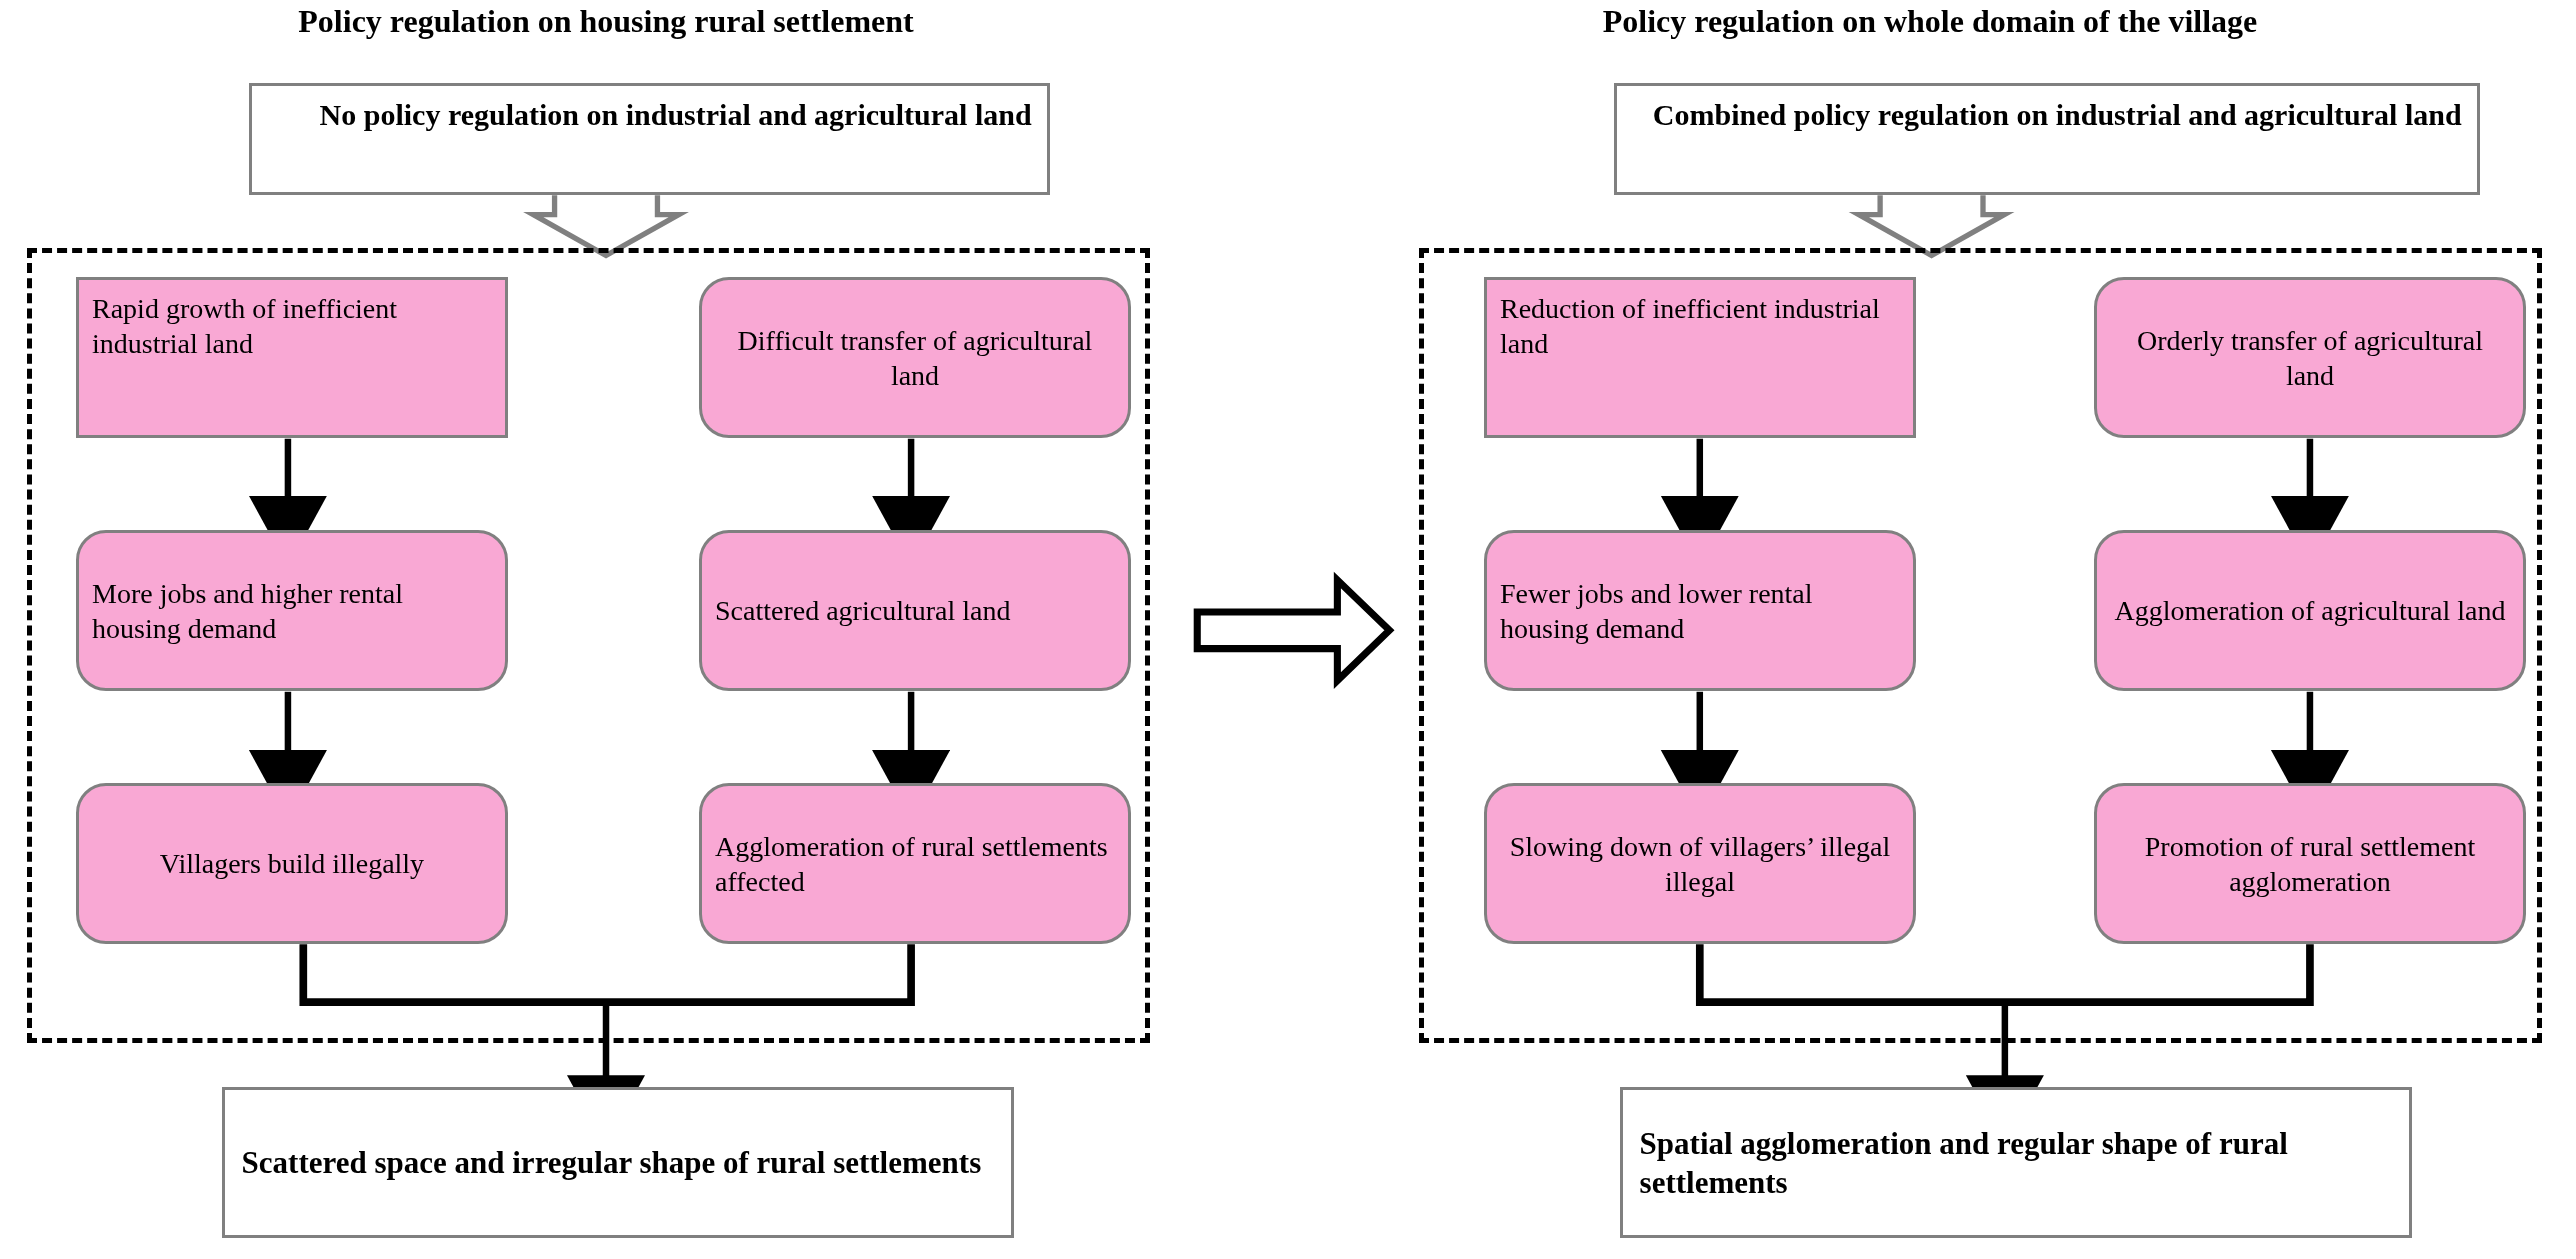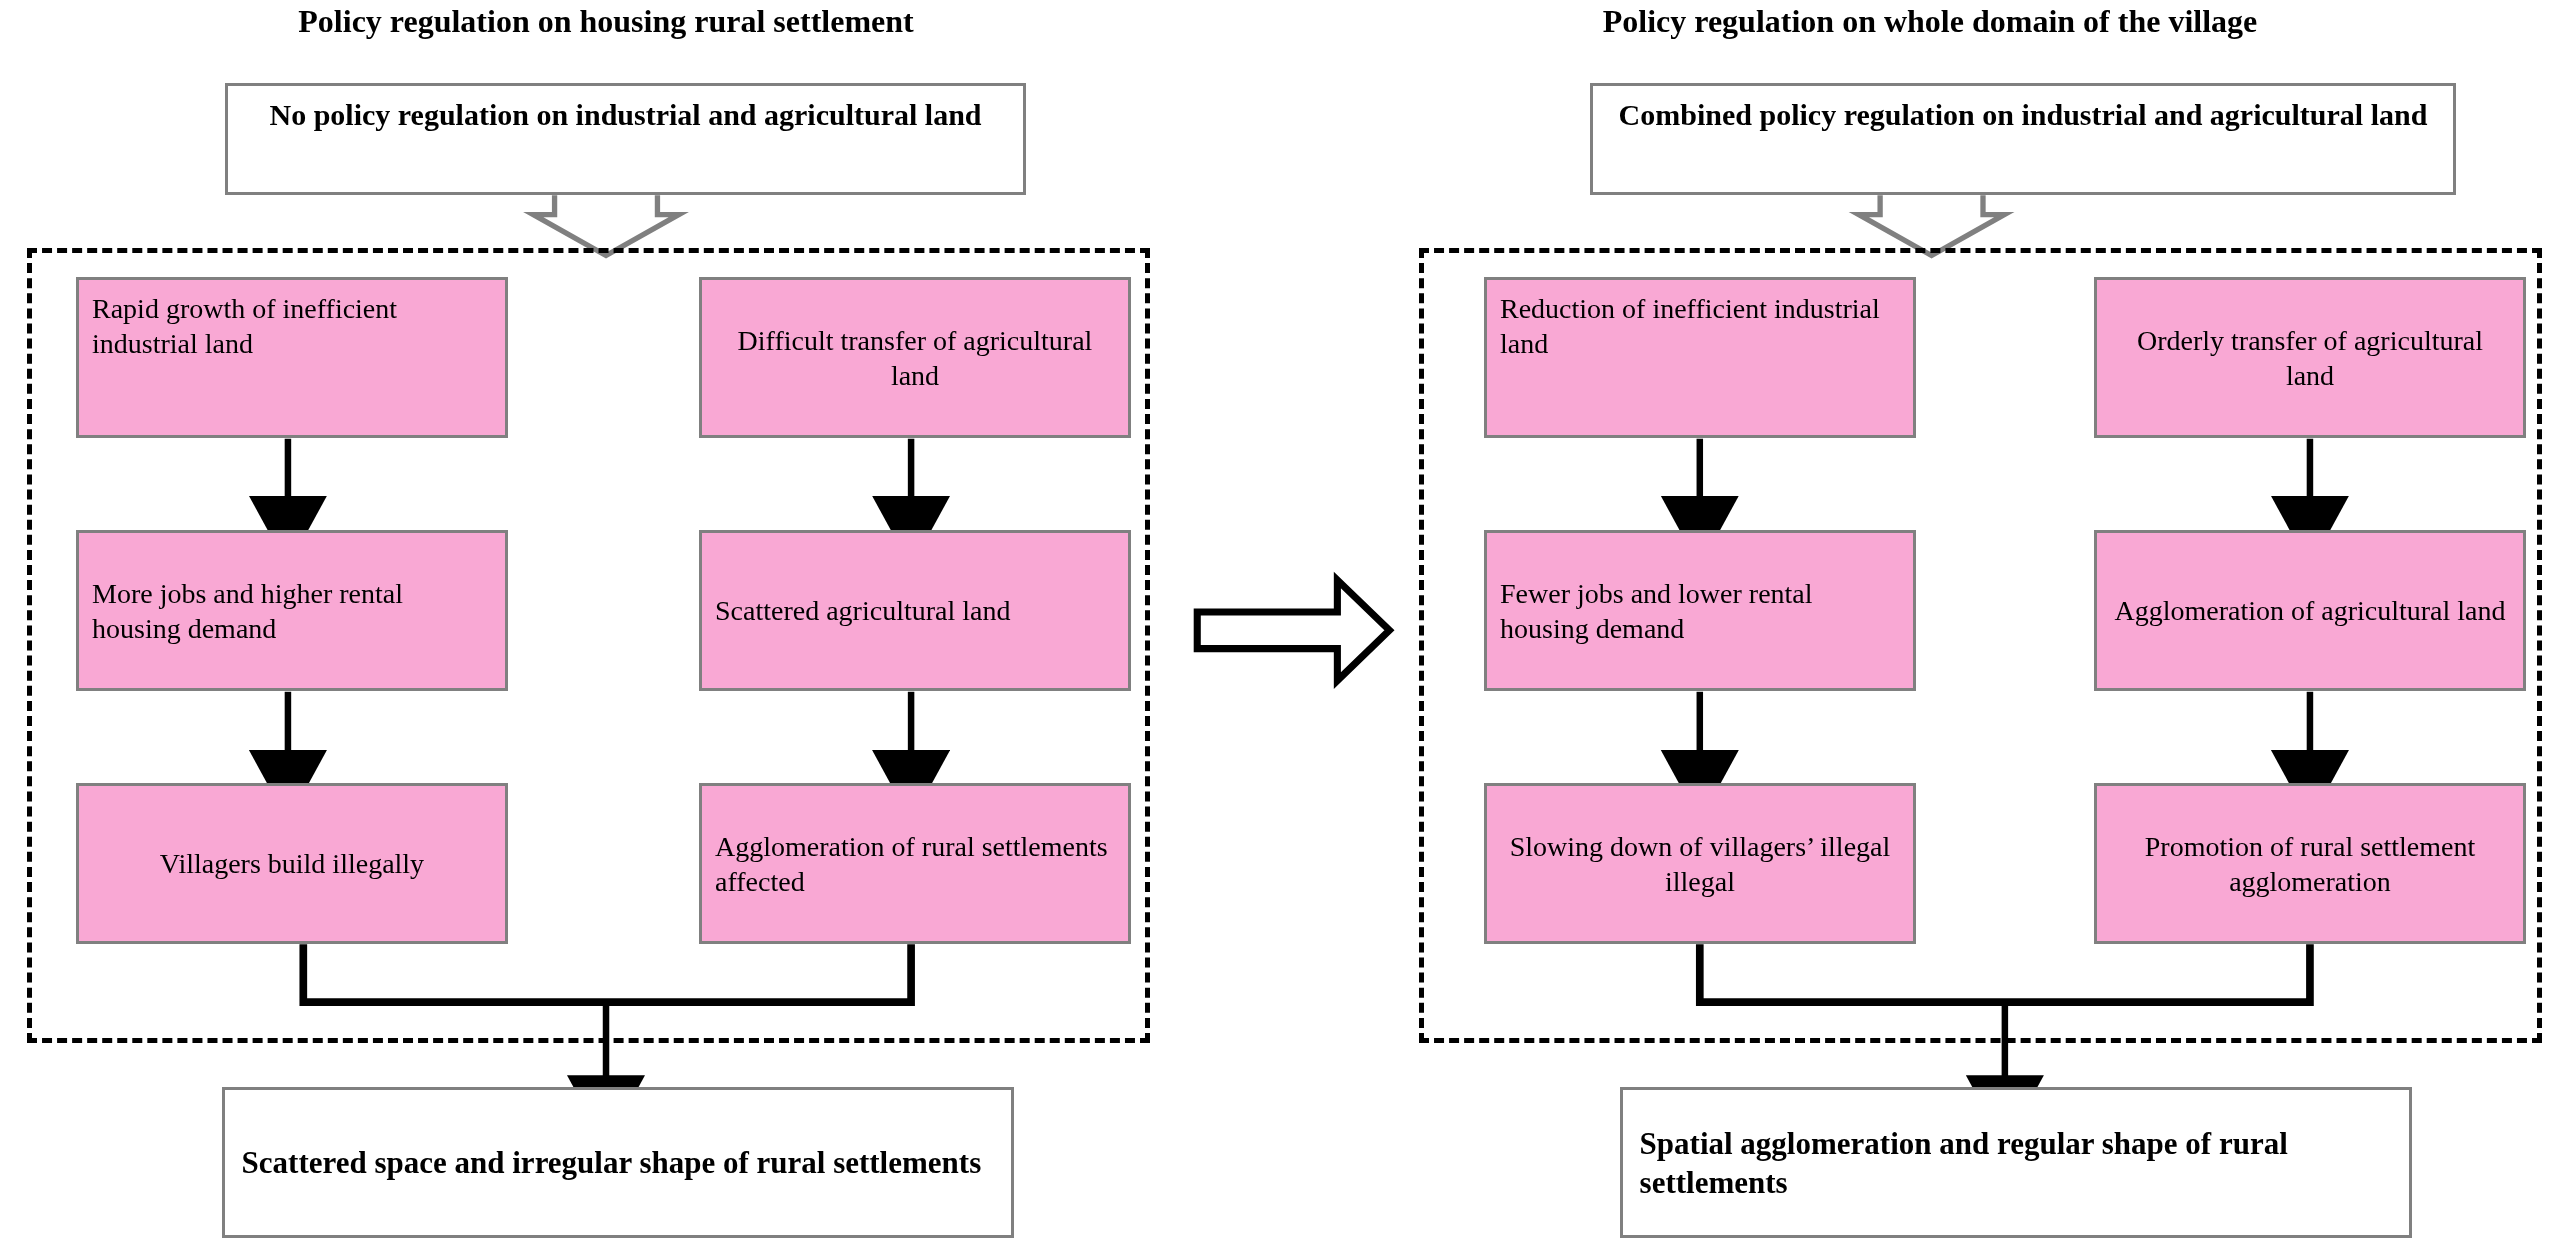--- a/index.html
+++ b/index.html
@@ -28,22 +28,23 @@
   
   .policy-box{
     position:absolute;
     box-sizing:border-box;
     background:#ffffff;
     border:3px solid #808080;
     font-weight:bold;
     font-size:30px;
     line-height:37px;
     padding:9.5px 15.4px 0 15.4px;
-    text-align:center;
+    text-align:right;
     color:#000;
+    margin-left:24px;
   }
   
   .dashed-region{
     position:absolute;
     box-sizing:border-box;
     border:5.3px dashed #000;
     background:transparent;
   }
   
   .flow-box{
@@ -52,21 +53,21 @@
     background:#f9a8d4;
     border:3px solid #808080;
     font-size:28px;
     line-height:35px;
     color:#000;
     padding:0 13px;
     display:flex;
     flex-direction:column;
   }
   .flow-box.top{justify-content:flex-start;padding-top:10.6px;}
-  .flow-box.mid{justify-content:center;}
+  .flow-box.mid{justify-content:center;border-radius:30px;}
   .flow-box .txt{display:block;width:100%;}
   .align-left .txt{text-align:left;}
   .align-center .txt{text-align:center;}
   
   .result-box{
     position:absolute;
     box-sizing:border-box;
     background:#ffffff;
     border:3px solid #808080;
     font-weight:bold;

